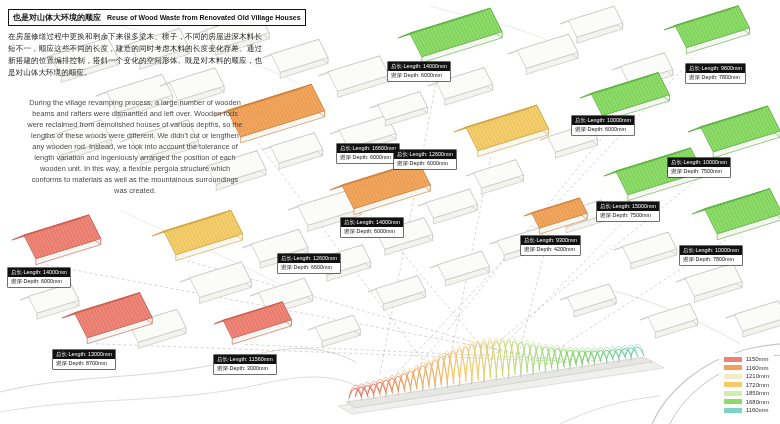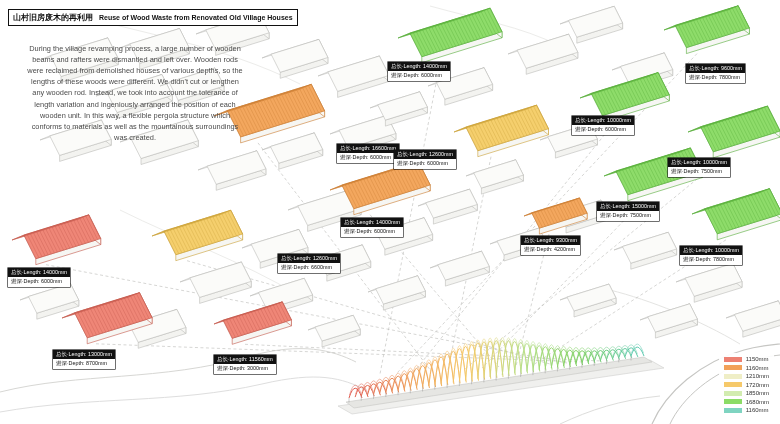--- a/index.html
+++ b/index.html
@@ -812,22 +812,23 @@
         <path d="M625.3695652173913,353.9130434782609 Q630.8695652173913,335.740790117788 637.3695652173913,353.9130434782609" fill="none" stroke="rgb(95,202,167)" stroke-width="0.9" opacity="0.55"></path>
         <path d="M624.8695652173913,356.9130434782609 Q630.8695652173913,338.740790117788 637.8695652173913,356.9130434782609" fill="none" stroke="rgb(95,202,167)" stroke-width="1"></path>
         <path d="M631.5,353 Q637,335.13704650490024 643.5,353" fill="none" stroke="rgb(92,201,176)" stroke-width="0.9" opacity="0.55"></path>
         <path d="M631,356 Q637,338.13704650490024 644,356" fill="none" stroke="rgb(92,201,176)" stroke-width="1"></path>
         <line x1="631" y1="356" x2="631" y2="360.5" stroke="#9a9a98" stroke-width="0.5"></line>
       </g>
     </svg>
 
   <div class="header">
     <div class="title">
-      <span>山村旧房废木的再利用</span><span class="ten">Reuse of Wood Waste from Renovated Old Village Houses</span>
+      <span>也是对山体大环境的顺应</span><span class="ten">Reuse of Wood Waste from Renovated Old Village Houses</span>
     </div>
+    <p class="zh">在房屋修缮过程中更换和剩余下来很多梁木、檩子，不同的房屋进深木料长短不一，顺应这些不同的长度，建造的同时考虑木料的长度变化存差。通过新搭建的位置编排控制，搭斜一个变化的空间形体。既是对木料的顺应，也是对山体大环境的顺应。</p>
     <p class="enb">During the village revamping process, a large number of wooden beams and rafters were dismantled and left over. Wooden rods were reclaimed from demolished houses of various depths, so the lengths of these woods were different. We didn't cut or lengthen any wooden rod. Instead, we took into account the tolerance of length variation and ingeniously arranged the position of each wooden unit. In this way, a flexible pergola structure which conforms to materials as well as the mountainous surroundings was created.</p>
   </div>
 
   <div id="labels">
       <div class="hlabel" style="left: 388px; top: 62px;">
         <div class="hl-top">总长·Length: 14000mm</div>
         <div class="hl-bot">进深·Depth: 6000mm</div>
       </div>
       <div class="hlabel" style="left: 686px; top: 64px;">
         <div class="hl-top">总长·Length: 9600mm</div>

